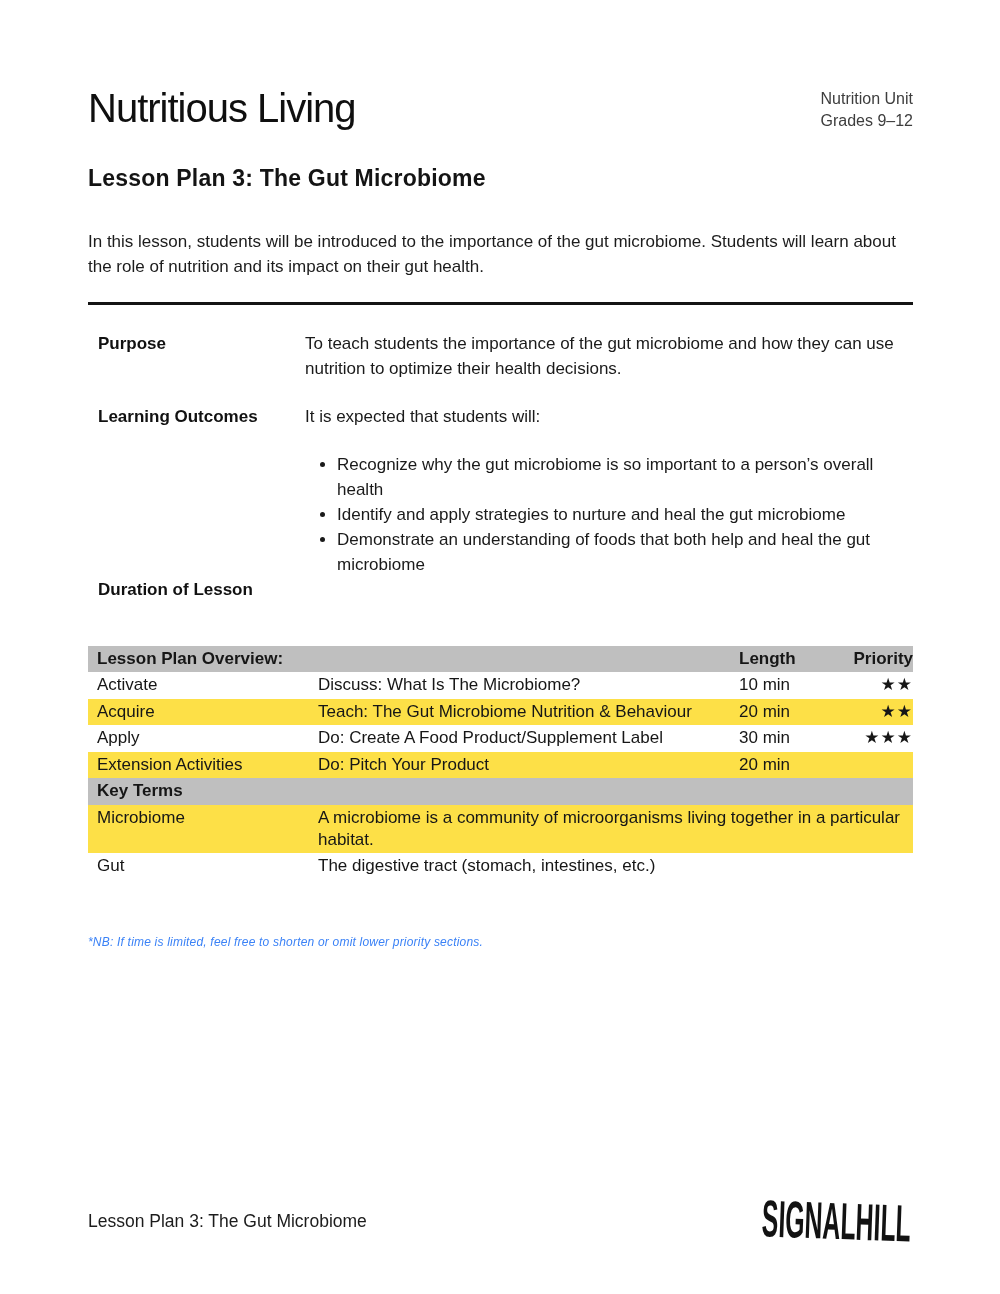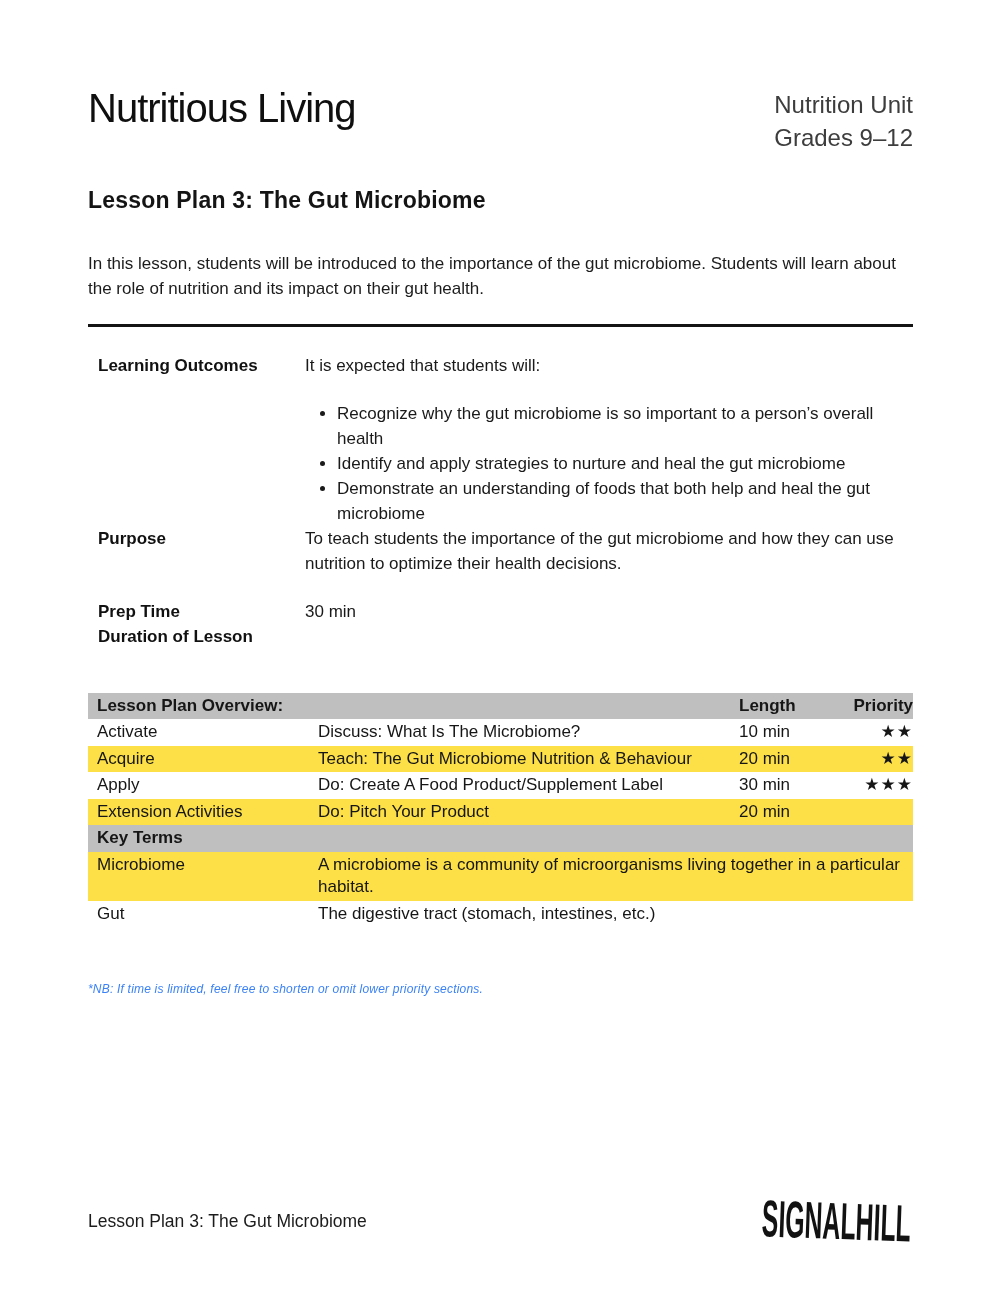--- a/index.html
+++ b/index.html
@@ -10,21 +10,21 @@
     color:#1a1a1a; overflow:hidden;
   }
   .page { padding:0 87px 0 88px; }
 
   
   .doc-header { display:flex; justify-content:space-between; align-items:flex-start; padding-top:84px; }
   .doc-title {
     font-size:40px; font-weight:400; letter-spacing:-1px; color:#0f0f0f;
     font-family:"Liberation Sans", sans-serif; line-height:1.2;
   }
-  .header-meta { text-align:right; font-size:24px; line-height:1.38; color:#3d3d3d; padding-top:4px; }
+  .header-meta { text-align:right; font-size:16px; line-height:1.38; color:#3d3d3d; padding-top:4px; }
 
   .lesson-heading {
     margin-top:33px; font-size:23px; font-weight:700; color:#141414; letter-spacing:0.2px;
   }
 
   .intro { margin-top:38px; font-size:17px; line-height:1.47; color:#1c1c1c; }
 
   .rule { margin-top:22px; height:3px; background:#141414; }
 
   
@@ -72,41 +72,37 @@
   </div>
 
   <div class="lesson-heading">Lesson Plan 3: The Gut Microbiome</div>
 
   <div class="intro">In this lesson, students will be introduced to the importance of the gut microbiome. Students will learn about the role of nutrition and its impact on their gut health.</div>
 
   <div class="rule"></div>
 
   <div class="details">
 
+    <div class="detail-row">
+      <div class="detail-label">Purpose</div>
+      <div class="detail-content">To teach students the importance of the gut microbiome and how they can use nutrition to optimize their health decisions.</div>
+    </div>
+
     <div class="detail-row gap">
       <div class="detail-label">Learning Outcomes</div>
       <div class="detail-content">
         <div>It is expected that students will:</div>
         <ul class="outcomes">
           <li>Recognize why the gut microbiome is so important to a person’s overall health</li>
           <li>Identify and apply strategies to nurture and heal the gut microbiome</li>
           <li>Demonstrate an understanding of foods that both help and heal the gut microbiome</li>
         </ul>
       </div>
     </div>
 
-    <div class="detail-row">
-      <div class="detail-label">Purpose</div>
-      <div class="detail-content">To teach students the importance of the gut microbiome and how they can use nutrition to optimize their health decisions.</div>
-    </div>
-
-    <div class="detail-row gap">
-      <div class="detail-label">Prep Time</div>
-      <div class="detail-content">30 min</div>
-    </div>
     <div class="detail-row">
       <div class="detail-label">Duration of Lesson</div>
     </div>
 
 
   </div>
 
   <table class="overview">
     <colgroup>
       <col style="width:221px">

